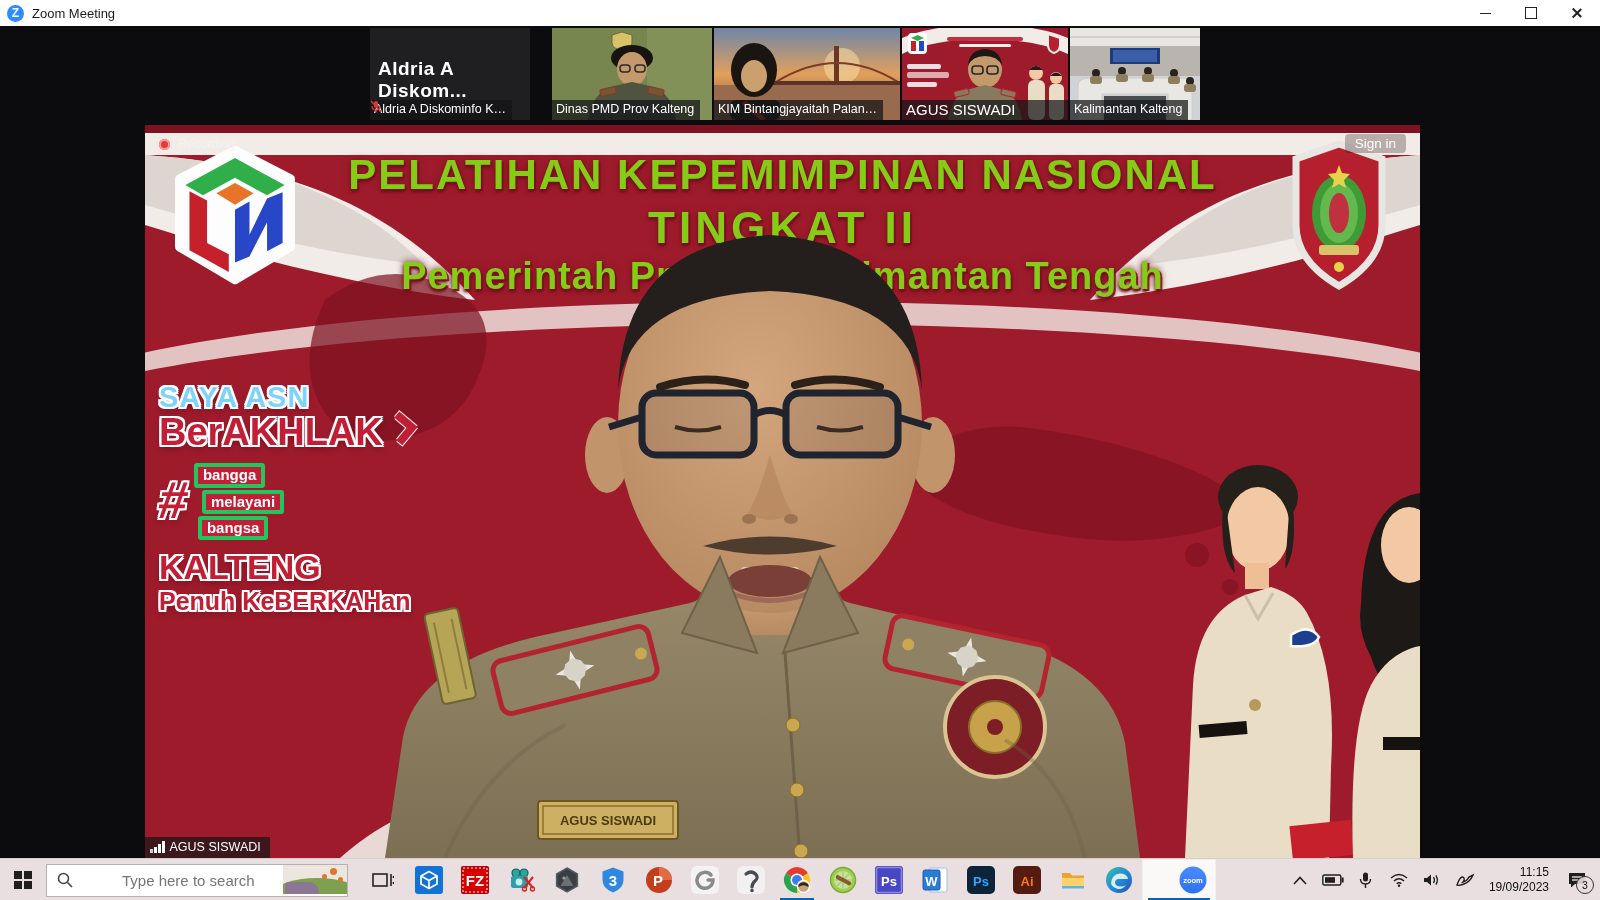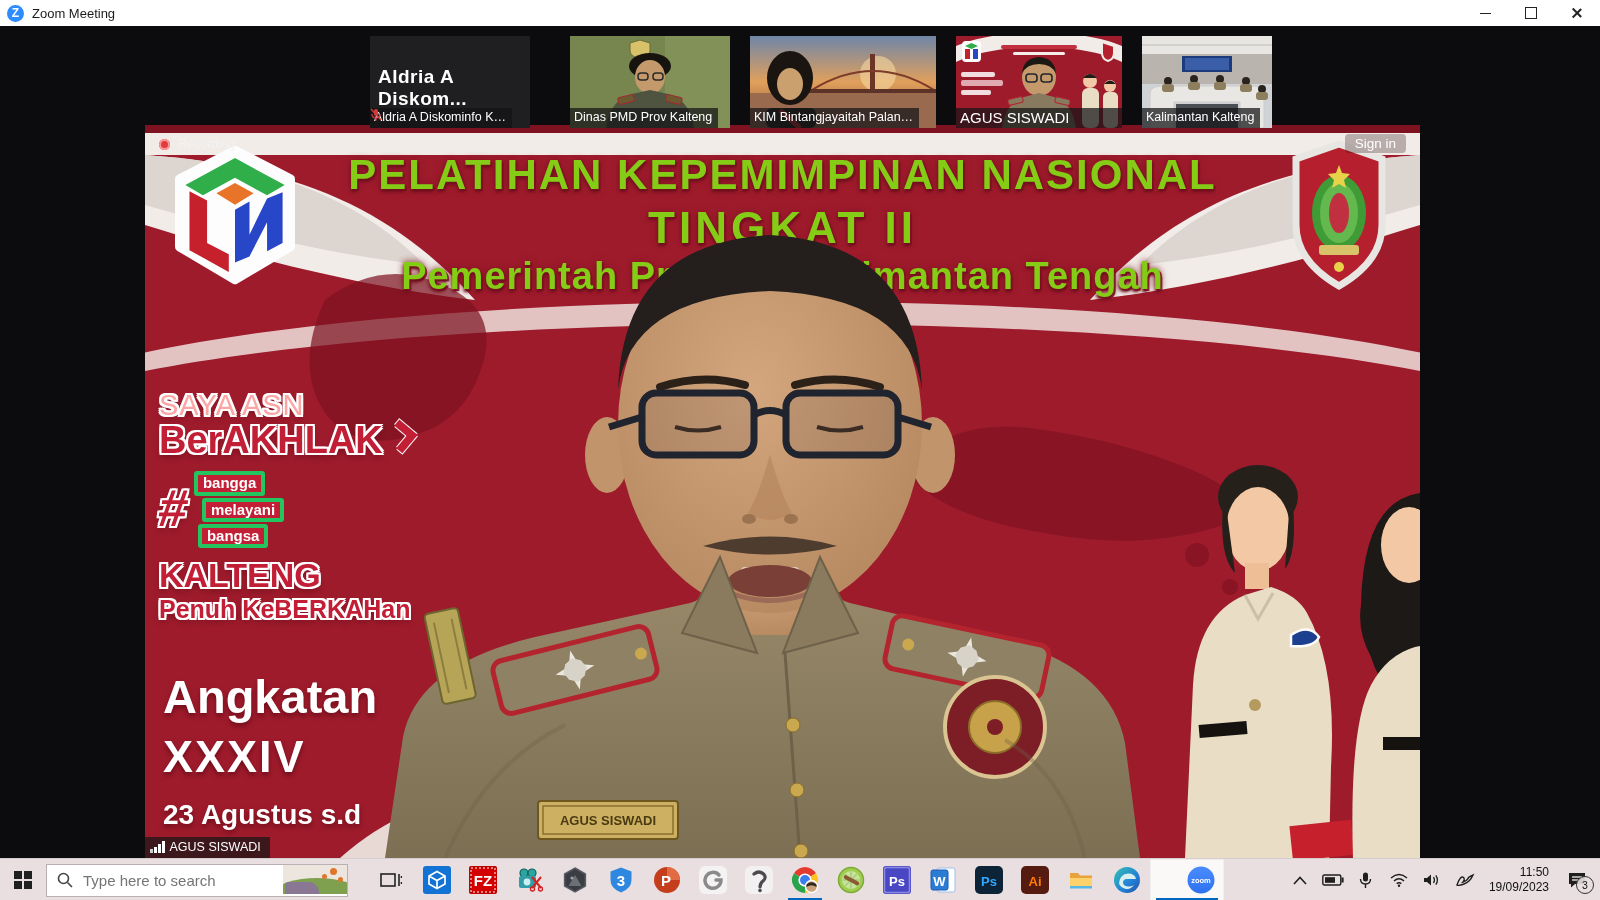--- a/index.html
+++ b/index.html
@@ -18,21 +18,21 @@
   .glyph-min{width:11px;height:1px;background:#222;}
   .glyph-max{width:10px;height:10px;border:1px solid #222;background:transparent;}
   .glyph-close{position:relative;width:12px;height:12px;}
   .glyph-close:before,.glyph-close:after{content:"";position:absolute;left:5px;top:0;width:1.5px;height:12px;background:#222;}
   .glyph-close:before{transform:rotate(45deg);} .glyph-close:after{transform:rotate(-45deg);}
 
   
   #stage{position:absolute;left:0;top:26px;width:1600px;height:832px;background:#0c0c0e;}
 
   
-  #filmstrip{position:absolute;left:370px;top:10px;height:64px;display:flex;gap:20px;z-index:5;}
+  #filmstrip{position:absolute;left:370px;top:2px;height:64px;display:flex;gap:2px;z-index:5;}
   .tile{position:relative;height:92px;overflow:hidden;background:#1f1f22;flex:none;}
   .tile svg{position:absolute;left:0;top:0;}
   .tile-label{position:absolute;left:0;bottom:0;max-width:100%;display:flex;align-items:center;gap:4px;
               background:rgba(20,20,22,0.72);color:#fff;font-size:12.5px;line-height:17px;
               padding:1px 6px 2px 4px;white-space:nowrap;overflow:hidden;}
   .tile-active{outline:2px solid #b5c83f;outline-offset:-2px;}
   .avatar-name{position:absolute;left:8px;top:30px;color:#fff;font-size:19px;font-weight:bold;letter-spacing:.5px;}
   .label-big{font-size:15px;width:100%;}
 
   
@@ -42,21 +42,21 @@
 
   .banner-text{position:absolute;left:0;width:100%;text-align:center;color:#84cc16;font-weight:800;z-index:2;
                text-shadow:0 0 7px #7e1322,0 3px 3px #6d0f1d,2px 2px 0 rgba(125,18,32,.85);}
   #banner-l1{top:26px;font-size:42px;letter-spacing:2px;}
   #banner-l2{top:78px;font-size:44px;letter-spacing:4px;}
   #banner-l3{top:130px;font-size:38px;letter-spacing:1px;}
 
   .outline-white{text-shadow:-2px -2px 0 #fff,2px -2px 0 #fff,-2px 2px 0 #fff,2px 2px 0 #fff,
                  0 -2px 0 #fff,0 2px 0 #fff,-2px 0 0 #fff,2px 0 0 #fff,0 4px 6px rgba(60,0,10,.45);}
   #left-text{position:absolute;left:14px;top:258px;z-index:2;line-height:1.02;}
-  .lt-saya{font-size:29px;font-weight:400;color:#fca5a5;letter-spacing:1px;margin-top:8px;}
+  .lt-saya{font-size:29px;font-weight:700;color:#7dd3fc;letter-spacing:1px;}
   .lt-ber{font-size:38px;font-weight:800;color:#c21f36;display:inline-block;}
   .lt-arrow{display:inline-block;width:16px;height:16px;border-top:8px solid #c21f36;border-right:8px solid #c21f36;
             transform:rotate(40deg) translateY(-6px);margin-left:2px;
             filter:drop-shadow(-1px -1px 0 #fff) drop-shadow(1px 1px 0 #fff);}
   .lt-hashrow{display:flex;align-items:center;margin-top:10px;}
   .lt-hash{font-size:52px;font-weight:800;color:#c21f36;transform:skewX(-8deg);margin-right:6px;}
   .lt-tags span{display:block;background:#c21f36;color:#fff;border:4px solid #22c55e;border-radius:3px;
                 font-size:15px;font-weight:bold;padding:0 5px 1px;width:max-content;margin-top:2px;}
   .lt-kalteng{font-size:34px;font-weight:800;color:#c21f36;margin-top:10px;}
   .lt-penuh{font-size:25px;font-weight:800;color:#c21f36;margin-top:4px;}
@@ -79,21 +79,21 @@
   .sig-bars i:nth-child(3){height:9px;}
   .sig-bars i:nth-child(4){height:12px;}
 
   
   #taskbar{position:absolute;left:0;top:858px;width:1600px;height:42px;background:#e9dfe0;
            border-top:1px solid rgba(0,0,0,.08);display:flex;align-items:center;z-index:50;}
   .tb-start{width:46px;height:42px;display:flex;align-items:center;justify-content:center;cursor:pointer;}
   .start-grid{display:grid;grid-template-columns:8px 8px;grid-template-rows:8px 8px;gap:1.5px;}
   .start-grid i{background:#1f1f1f;}
   .tb-search{position:relative;width:300px;height:31px;background:#fff;border:1px solid #b9b1b1;
-             display:flex;align-items:center;margin-right:20px;}
+             display:flex;align-items:center;margin-right:12px;gap:39px;}
   .tb-search input{border:none;outline:none;width:190px;font-size:15px;color:#5f5a5a;
                    font-family:"Liberation Sans",sans-serif;background:transparent;}
   .search-mag{margin:0 8px 0 10px;flex:none;}
   .search-art{position:absolute;right:0;top:0;width:64px;height:29px;overflow:hidden;}
   .sa-sky{position:absolute;inset:0;background:#ece6df;}
   .sa-hill{position:absolute;left:-6px;bottom:-10px;width:80px;height:26px;background:#7fa04e;border-radius:50% 50% 0 0;}
   .sa-wall{position:absolute;left:2px;bottom:0;width:34px;height:12px;background:#8a7793;border-radius:4px 10px 0 0;}
   .sa-f1,.sa-f2,.sa-f3{position:absolute;width:7px;height:7px;border-radius:50%;background:#e0762a;}
   .sa-f1{right:10px;top:3px;} .sa-f2{right:20px;top:9px;width:5px;height:5px;} .sa-f3{right:4px;top:12px;width:5px;height:5px;}
   .tb-icon{width:46px;height:42px;display:flex;align-items:center;justify-content:center;cursor:pointer;flex:none;position:relative;}
@@ -304,25 +304,20 @@
           <span class="lt-tags">
             <span style="margin-left:0">bangga</span>
             <span style="margin-left:8px">melayani</span>
             <span style="margin-left:4px">bangsa</span>
           </span>
         </div>
         <div class="lt-kalteng outline-white">KALTENG</div>
         <div class="lt-penuh outline-white">Penuh KeBERKAHan</div>
       </div>
 
-      <div id="bottom-text">
-        <div class="bt-1">Angkatan</div>
-        <div class="bt-2">XXXIV</div>
-        <div class="bt-3">23 Agustus s.d</div>
-      </div>
 
       <svg class="layer3" width="1275" height="733" viewBox="0 0 1275 733">
         <g>
           <ellipse cx="1113" cy="372" rx="40" ry="32" fill="#26201b"></ellipse>
           <ellipse cx="1113" cy="404" rx="32" ry="42" fill="#f2c9a4"></ellipse>
           <path d="M1078,380 Q1074,432 1090,448 L1082,388 Z" fill="#26201b"></path>
           <path d="M1148,380 Q1152,428 1140,444 L1144,388 Z" fill="#26201b"></path>
           <rect x="1100" y="438" width="24" height="26" fill="#eebf96"></rect>
           <path d="M1040,733 L1048,560 Q1052,490 1100,470 L1126,462 Q1152,470 1162,488 Q1192,542 1186,642 L1184,733 Z" fill="#e9ddc6"></path>
           <path d="M1100,470 L1113,494 L1128,468" stroke="#cbbfa6" stroke-width="3" fill="none"></path>
@@ -645,21 +640,21 @@
           <path d="M10.5,4 Q12.5,7 10.5,10" fill="none" stroke="#1f1f1f" stroke-width="1.3"></path>
           <path d="M12.8,2.3 Q16,7 12.8,11.7" fill="none" stroke="#1f1f1f" stroke-width="1.3"></path>
         </svg>
       </div>
       <div class="tray-ic">
         <svg width="20" height="14" viewBox="0 0 20 14">
           <path d="M2,12 Q6,1 9,5 Q10,7 8,9 Q12,8 14,4 L18,2 Q15,9 9,11 Q4,13 2,12 Z" fill="none" stroke="#1f1f1f" stroke-width="1.4"></path>
         </svg>
       </div>
       <div class="tray-clock">
-        <div>11:50</div>
+        <div>11:15</div>
         <div>19/09/2023</div>
       </div>
       <div class="notif">
         <svg width="20" height="18" viewBox="0 0 20 18">
           <path d="M2,2 L18,2 L18,13 L8,13 L4,16.5 L4,13 L2,13 Z" fill="#1f1f1f"></path>
           <line x1="5" y1="6" x2="15" y2="6" stroke="#e9dfe0" stroke-width="1.4"></line>
           <line x1="5" y1="9" x2="12" y2="9" stroke="#e9dfe0" stroke-width="1.4"></line>
         </svg>
         <span class="notif-badge">3</span>
       </div>

